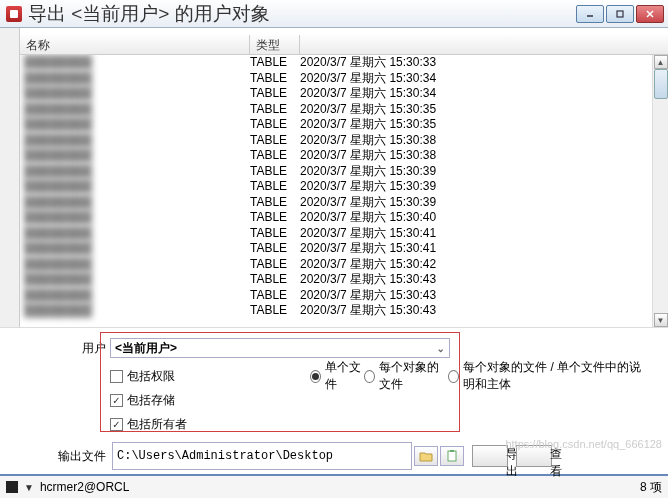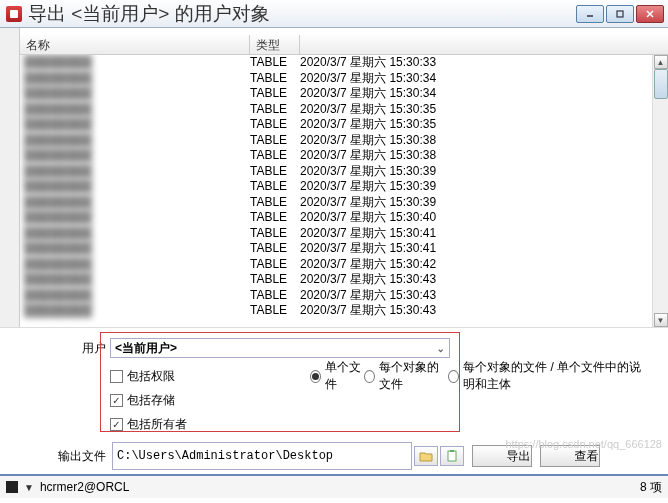--- a/index.html
+++ b/index.html
@@ -44,21 +44,21 @@
 .col2 { width:340px; display:flex; padding-top:6px; }
 .chk, .rad { display:flex; align-items:center; gap:4px; height:20px; }
 .chk .box { width:13px; height:13px; border:1px solid #777; background:#fff; display:flex; align-items:center; justify-content:center; font-size:10px; color:#333; }
 .rad .circ { width:13px; height:13px; border:1px solid #777; border-radius:50%; background:#fff; display:flex; align-items:center; justify-content:center; }
 .rad .circ.sel::after { content:""; width:7px; height:7px; background:#333; border-radius:50%; }
 
 .output-row { display:flex; align-items:center; padding:4px 10px 4px 50px; gap:2px; }
 .output-row .lbl { width:60px; text-align:right; padding-right:4px; }
 .output-row input { flex:0 0 300px; height:28px; border:1px solid #aac; padding:0 4px; font-family:Liberation Mono, monospace; font-size:12px; }
 .icon-btn { width:24px; height:20px; border:1px solid #aac; background:linear-gradient(#fff,#e5e5e5); display:flex; align-items:center; justify-content:center; }
-.btn { width:60px; height:22px; border:1px solid #999; background:linear-gradient(#fff,#e5e5e5); margin-left:6px;padding-left:33px; }
+.btn { width:36px; height:22px; border:1px solid #999; background:linear-gradient(#fff,#e5e5e5); margin-left:6px;padding-left:33px; }
 
 .statusbar { height:24px; border-top:2px solid #6688bb; background:#f5f5f5; display:flex; align-items:center; padding:0 6px; gap:6px; }
 .statusbar .sq { width:12px; height:12px; background:#222; }
 .statusbar .tri { font-size:10px; color:#333; }
 .watermark { position:absolute; right:6px; bottom:24px; color:#ccc; font-size:11px; pointer-events:none; }
 </style>
 </head>
 <body>
 
 <div class="titlebar">

